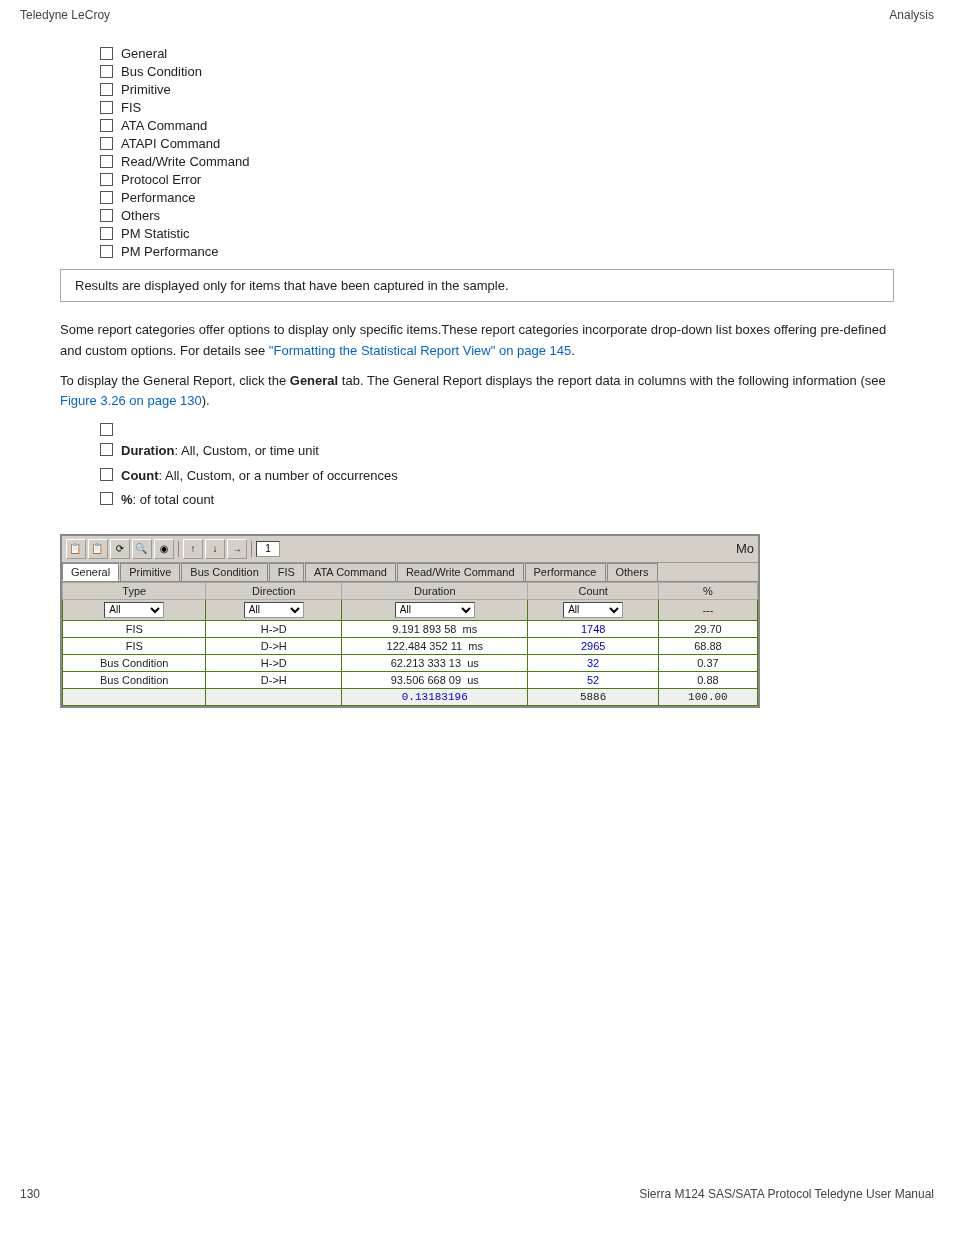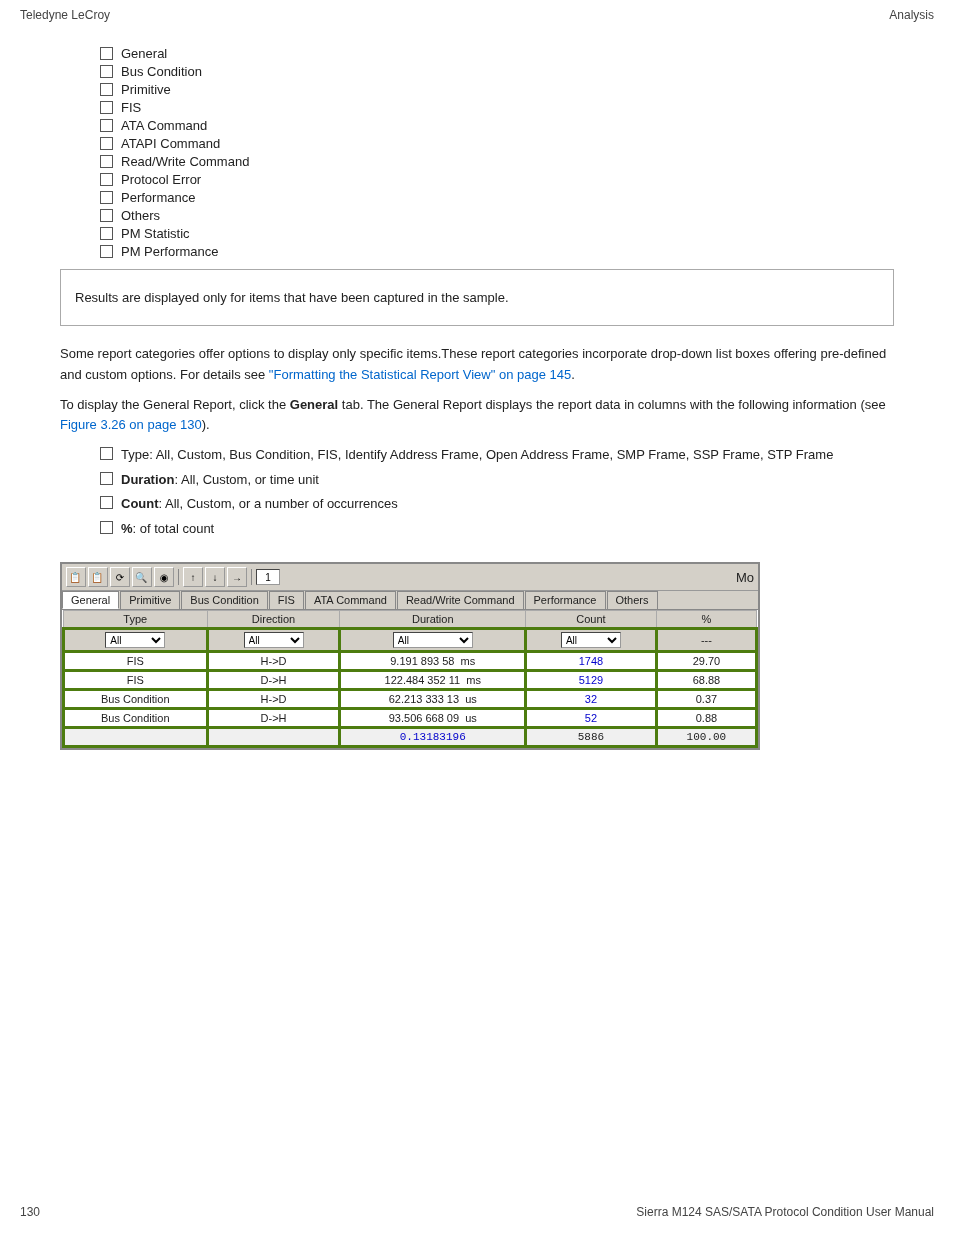--- a/index.html
+++ b/index.html
@@ -38,21 +38,21 @@
       display: inline-block;
       width: 13px;
       height: 13px;
       border: 1.5px solid #555;
       margin-right: 8px;
       flex-shrink: 0;
       background: #fff;
     }
     .notice-box {
       border: 1px solid #aaa;
-      padding: 20px 14px;
+      padding: 8px 14px;
       margin: 10px 0 18px 0;
       font-size: 13px;
       background: #fff;
     }
     .body-text {
       font-size: 13px;
       line-height: 1.6;
       margin: 9px 0;
     }
     .body-text a, .link {
@@ -153,21 +153,21 @@
       font-size: 11px;
     }
     table.data-table th {
       background: #d4d0c8;
       border: 1px solid #aaa;
       padding: 2px 22px;
       text-align: center;
       font-weight: normal;
     }
     table.data-table td {
-      border: 3px solid #4d7c0f;
+      border: 1px solid #4d7c0f;
       padding: 2px 12px;
       text-align: center;
     }
     .filter-row td {
       background: #d4d0c8;
       padding: 1px 3px;
     }
     .filter-select {
       width: 60px;
       font-size: 10px;
@@ -184,21 +184,21 @@
       background: #f0f0f0;
       font-family: Liberation Mono, monospace;
     }
     .page-footer {
       display: flex;
       justify-content: space-between;
       padding: 6px 20px;
       font-size: 12px;
       color: #444;
       position: absolute;
-      bottom: 10px;
+      bottom: 28px;
       left: 0;
       right: 0;
     }
   </style>
 </head>
 <body>
 
 <div class="page-header">
   <span>Teledyne LeCroy</span>
   <span>Analysis</span>
@@ -270,21 +270,20 @@
 
   
   <p class="body-text">
     <span>To display the General Report, click the </span><span class="bold">General</span><span> tab. The General Report displays the report data in columns with the following information (see </span><a class="link">Figure 3.26 on page 130</a><span>).</span>
   </p>
 
   
   <ul class="bullet-list">
     <li>
       <span class="checkbox-icon"></span>
-      <span>Type: All, Custom, Bus Condition, FIS, Identify Address Frame, Open Address Frame, SMP Frame, SSP Frame, STP Frame</span>
     </li>
     <li>
       <span class="checkbox-icon"></span>
       <span><span class="bold">Duration</span>: All, Custom, or time unit</span>
     </li>
     <li>
       <span class="checkbox-icon"></span>
       <span><span class="bold">Count</span>: All, Custom, or a number of occurrences</span>
     </li>
     <li>
@@ -361,21 +360,21 @@
             <td class="left-align">FIS</td>
             <td>H-&gt;D</td>
             <td>9.191 893 58&nbsp; ms</td>
             <td class="blue">1748</td>
             <td>29.70</td>
           </tr>
           <tr>
             <td class="left-align">FIS</td>
             <td>D-&gt;H</td>
             <td>122.484 352 11&nbsp; ms</td>
-            <td class="blue">5129</td>
+            <td class="blue">2965</td>
             <td>68.88</td>
           </tr>
           <tr>
             <td class="left-align">Bus Condition</td>
             <td>H-&gt;D</td>
             <td>62.213 333 13&nbsp; us</td>
             <td class="blue">32</td>
             <td>0.37</td>
           </tr>
           <tr>
@@ -394,14 +393,14 @@
           </tr>
         </tbody>
       </table>
     </div>
   </div>
 
 </div>
 
 <div class="page-footer">
   <span>130</span>
-  <span>Sierra M124 SAS/SATA Protocol Condition User Manual</span>
+  <span>Sierra M124 SAS/SATA Protocol Teledyne User Manual</span>
 </div>
 
 </body></html>

